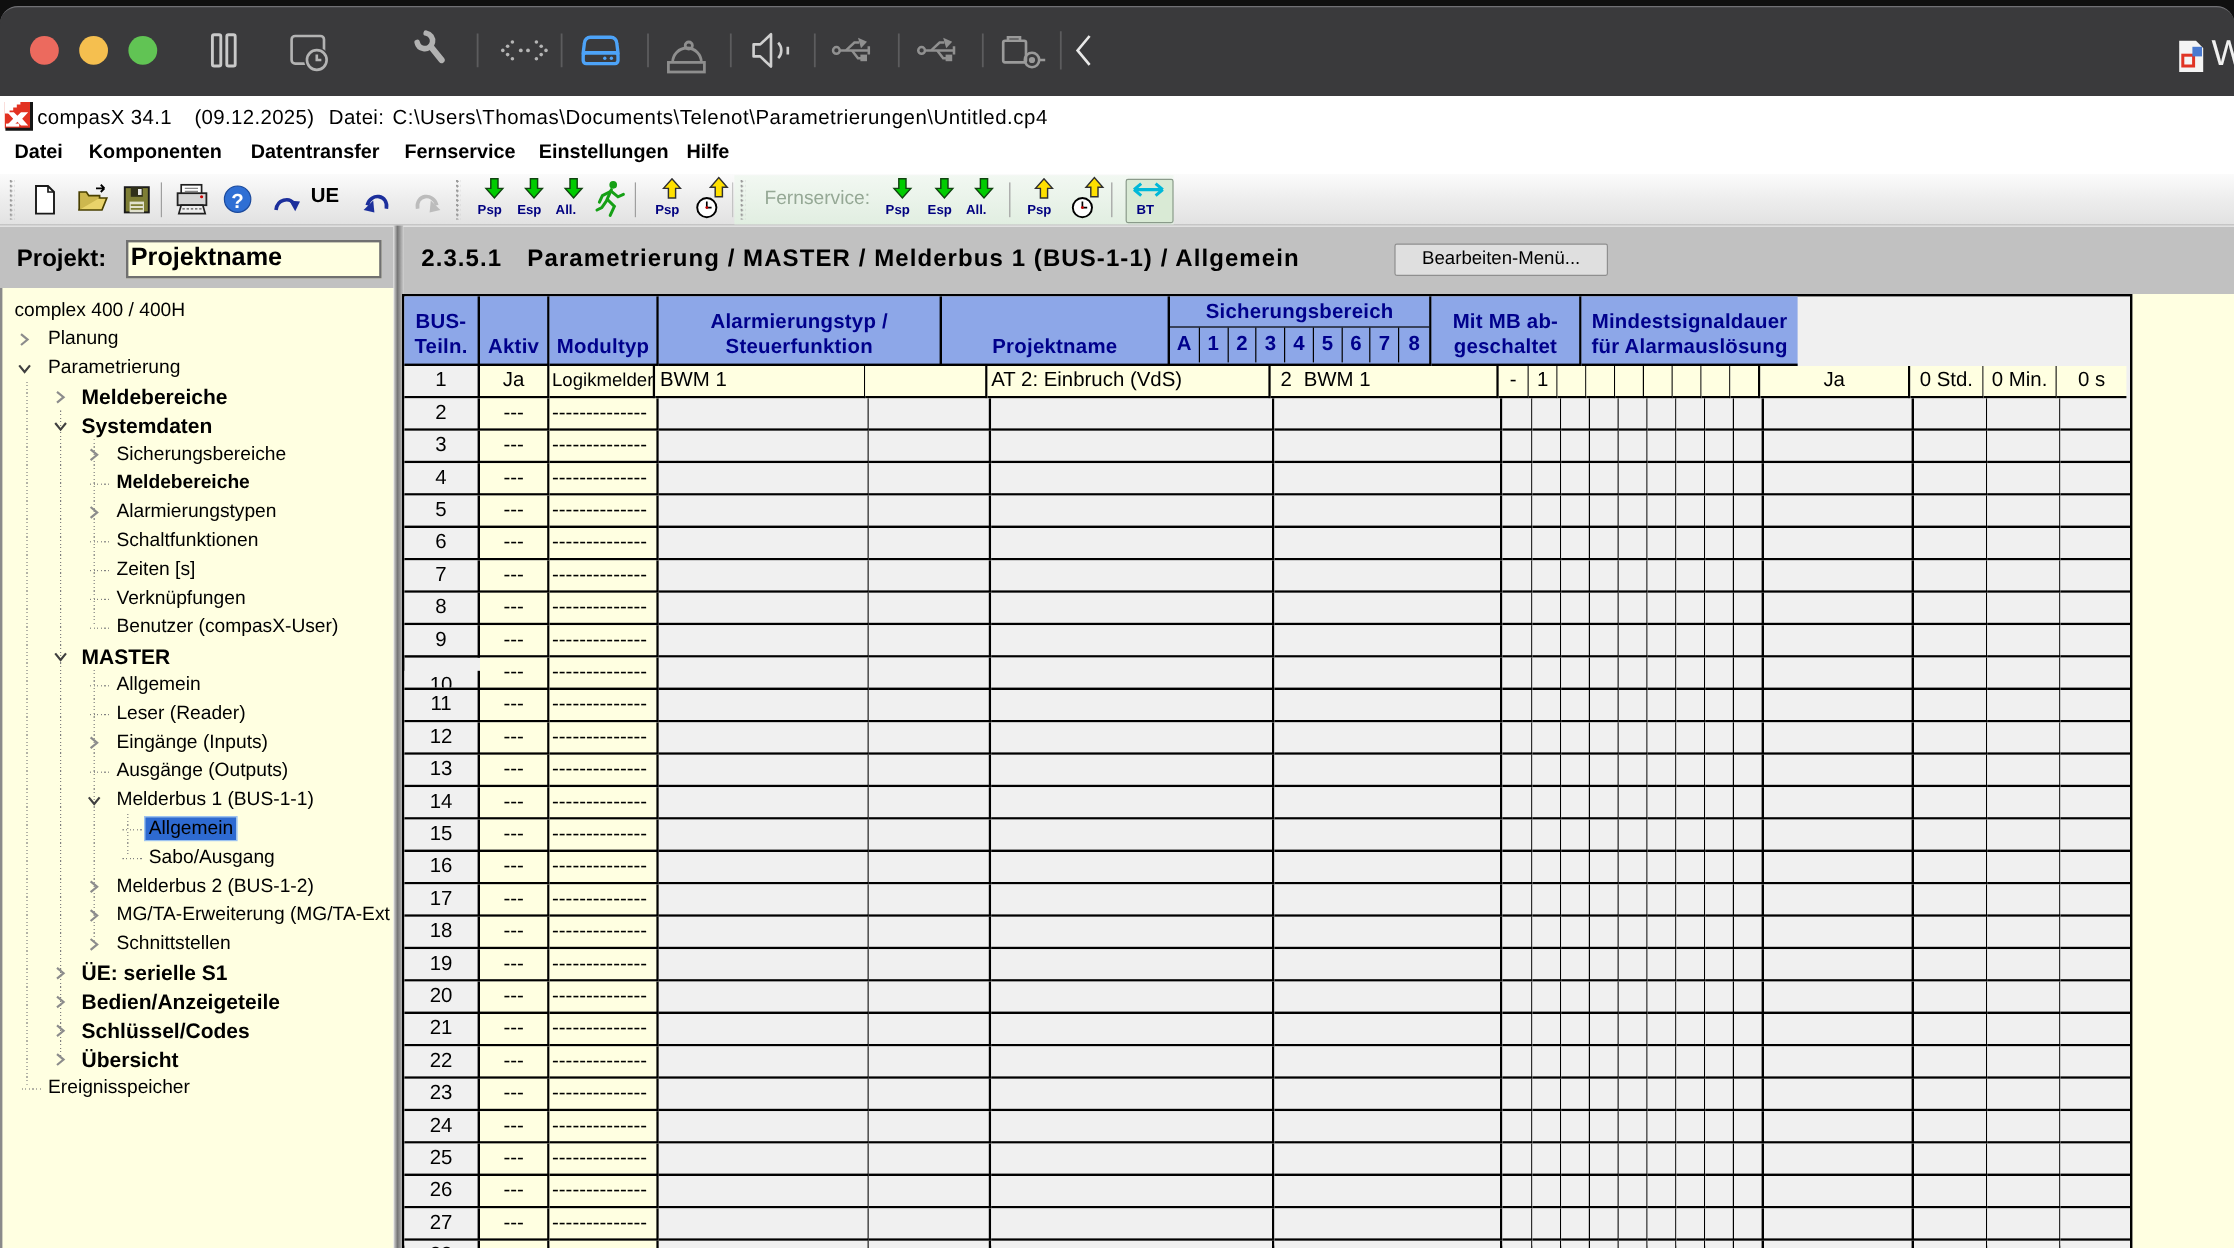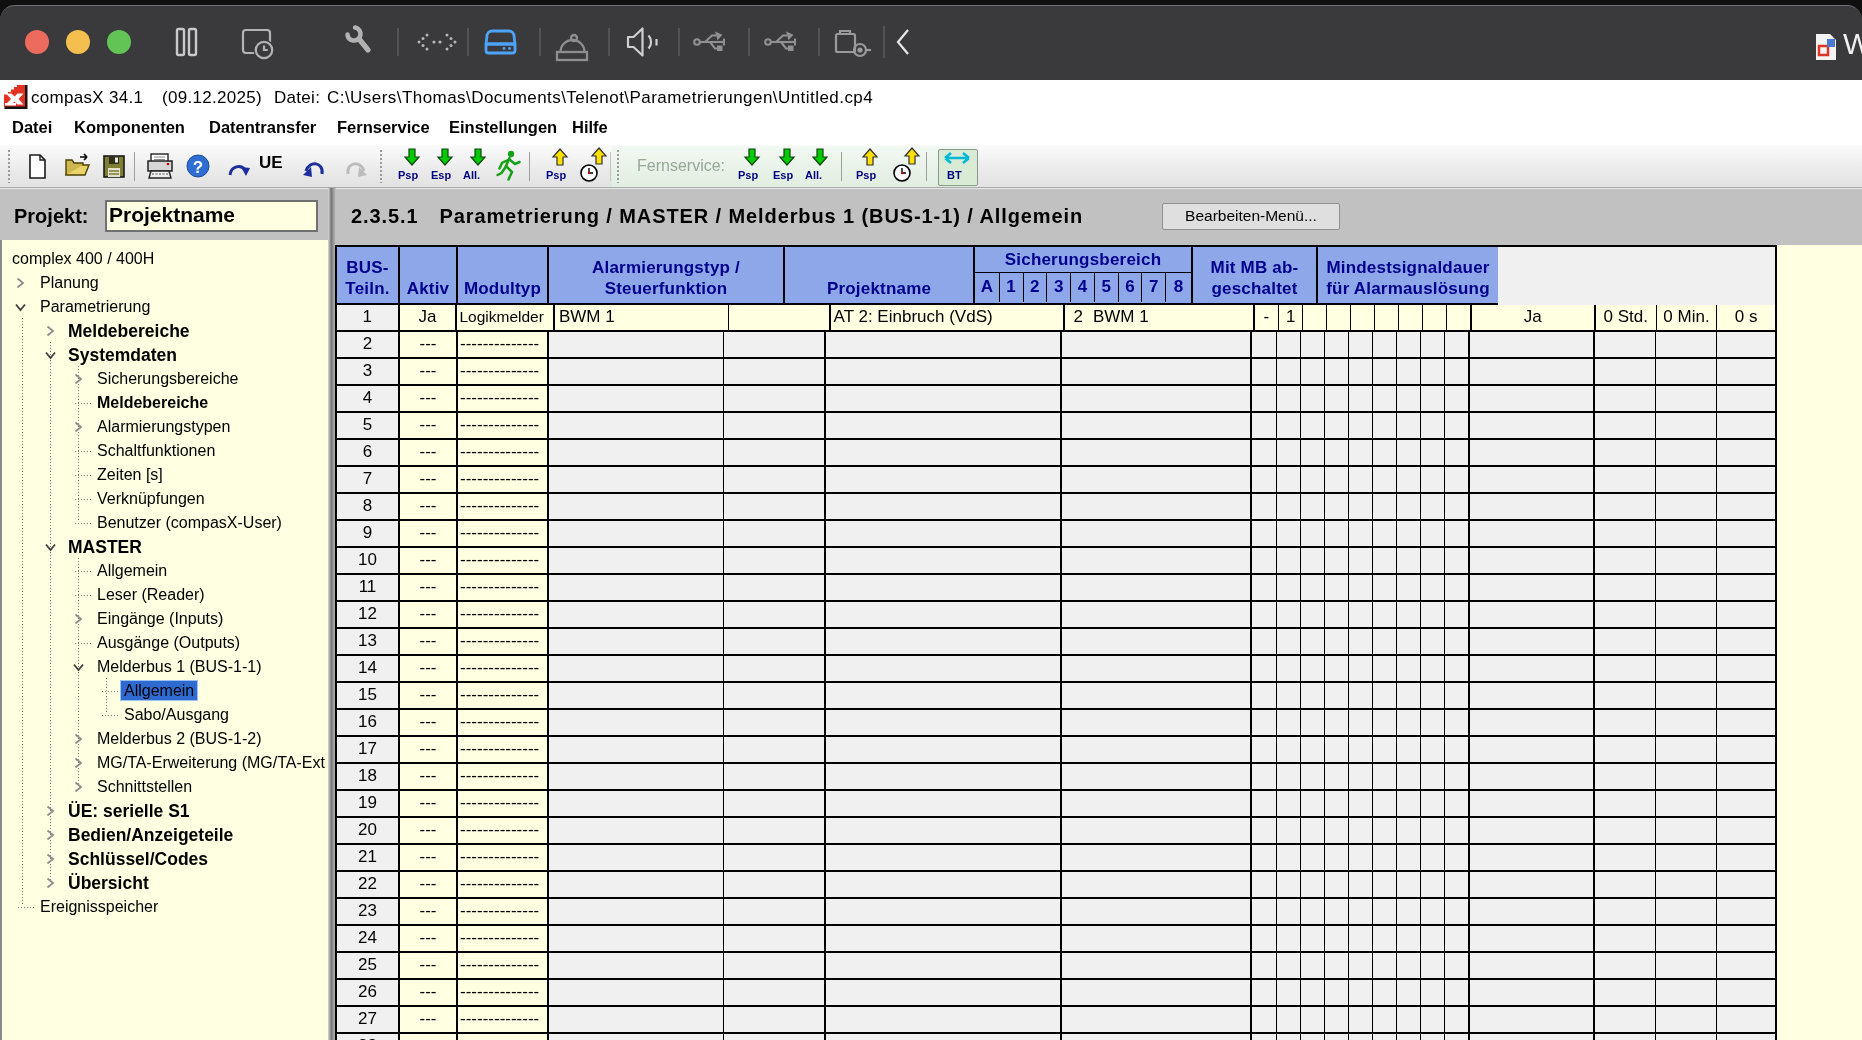--- a/index.html
+++ b/index.html
@@ -380,21 +380,21 @@
         <div>geschaltet</div>
       </div>
 <div class="hc" style="width:180px;border-right:none;">
         <div>Mindestsignaldauer</div>
         <div>für Alarmauslösung</div>
       </div>
 </div>
 <div class="row">
       <div class="c gy num" style="width:63px;">1</div>
       <div class="c cr ce" style="width:58px;">Ja</div>
-      <div class="c cr" style="width:98px;"><span style="font-size:15.5px;padding-left:2px;">Logikmelder</span></div>
+      <div class="c cr" style="width:88px;"><span style="font-size:15.5px;padding-left:2px;">Logikmelder</span></div>
       <div class="c cr c1" style="width:175px;"><span style="padding-left:4px;">BWM 1</span></div>
       <div class="c cr" style="width:102px;"></div>
       <div class="c cr" style="width:236px;"><span style="padding-left:3px;">AT 2: Einbruch (VdS)</span></div>
       <div class="c cr" style="width:190px;"><span style="padding-left:8px;">2</span><span style="padding-left:10px;">BWM 1</span></div>
       <div class="c cr ce c1" style="width:25px;">-</div>
       <div class="c cr ce c1" style="width:24px;">1</div>
       <div class="c cr c1" style="width:24px;"></div>
       <div class="c cr c1" style="width:24px;"></div>
       <div class="c cr c1" style="width:24px;"></div>
       <div class="c cr c1" style="width:24px;"></div>
@@ -576,21 +576,21 @@
       <div class="c gy c1" style="width:24px;"></div>
       <div class="c gy c1" style="width:24px;"></div>
       <div class="c gy c1" style="width:24px;"></div>
       <div class="c gy" style="width:25px;"></div>
       <div class="c gy" style="width:125px;"></div>
       <div class="c gy c1" style="width:61px;"></div>
       <div class="c gy c1" style="width:61px;"></div>
       <div class="c gy cl" style="width:58px;"></div>
     </div>
 <div class="row">
-      <div class="c gy num" style="width:63px;">10</div>
+      <div class="c gy num" style="width:63px;margin-top:11px;">10</div>
       <div class="c cr ce" style="width:58px;">---</div>
       <div class="c cr" style="width:91px;"><span style="padding-left:2px;">--------------</span></div>
       <div class="c gy c1" style="width:175px;"></div>
       <div class="c gy" style="width:102px;"></div>
       <div class="c gy" style="width:236px;"></div>
       <div class="c gy" style="width:190px;"></div>
       <div class="c gy c1" style="width:25px;"></div>
       <div class="c gy c1" style="width:24px;"></div>
       <div class="c gy c1" style="width:24px;"></div>
       <div class="c gy c1" style="width:24px;"></div>

